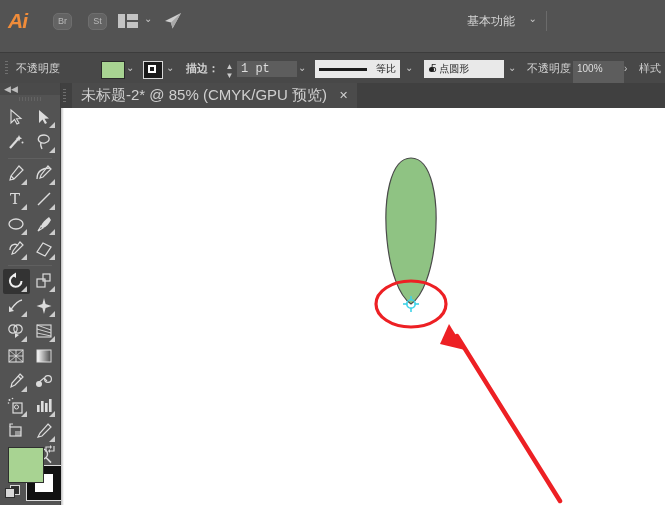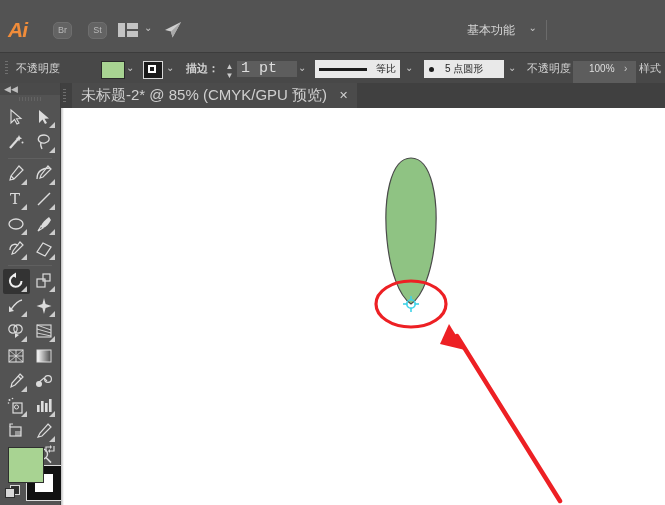--- a/index.html
+++ b/index.html
@@ -2,21 +2,21 @@
 <html><head>
 <meta charset="utf-8">
 <style>
   html,body{margin:0;padding:0;background:#535353;}
   body{width:665px;height:505px;overflow:hidden;
        font-family:"Liberation Sans","DejaVu Sans",sans-serif;
        -webkit-font-smoothing:none;}
   #app{position:relative;width:665px;height:505px;background:#535353;}
 
   
-  .appbar{position:absolute;left:0;top:16px;width:665px;height:28px;background:#535353;}
+  .appbar{position:absolute;left:0;top:7px;width:665px;height:28px;background:#535353;}
   .ai-logo{position:absolute;left:8px;top:2px;width:30px;height:24px;color:#F08C3A;
            font-size:21px;font-weight:bold;font-style:italic;line-height:24px;letter-spacing:-1px;}
   .sqbtn{position:absolute;top:6px;width:17px;height:15px;background:#636363;border:1px solid #6e6e6e;
          color:#b9b9b9;font-size:9px;text-align:center;line-height:15px;border-radius:5px;}
   .sqbtn.br{left:53px;}
   .sqbtn.st{left:88px;}
   .arrange{position:absolute;left:118px;top:7px;width:20px;height:14px;}
   .arrange .a1{position:absolute;left:0;top:0;width:7px;height:14px;background:#c3c3c3;}
   .arrange .a2{position:absolute;left:9px;top:0;width:11px;height:6px;background:#c3c3c3;}
   .arrange .a3{position:absolute;left:9px;top:8px;width:11px;height:6px;background:#c3c3c3;}
@@ -45,34 +45,34 @@
   .noselect{position:absolute;left:16px;top:0;height:31px;line-height:31px;color:#d2d2d2;font-size:11px;}
   .fillsw{position:absolute;left:101px;top:8px;width:22px;height:16px;background:#A8D392;border:1px solid #2a2a2a;}
   .chev-fill{left:126px;top:9px;}
   .strokesw{position:absolute;left:143px;top:8px;width:18px;height:16px;background:#1a1a1a;border:1px solid #d8d8d8;}
   .strokesw i{position:absolute;left:4px;top:3px;width:8px;height:8px;border:2px solid #ffffff;box-sizing:border-box;}
   .chev-stroke{left:166px;top:9px;}
   .lbl-stroke{position:absolute;left:186px;top:0;height:31px;line-height:31px;color:#d2d2d2;font-size:11px;
               border-bottom:1px dotted #9b9b9b;font-weight:bold;}
   .stepper{position:absolute;left:225px;top:9px;width:9px;height:14px;color:#c9c9c9;font-size:8px;text-align:center;}
   .swinput{position:absolute;left:237px;top:8px;width:56px;height:16px;background:#5d5d5d;color:#dedede;
-           font-size:15px;line-height:16px;padding-left:4px;font-family:"Liberation Mono","DejaVu Sans Mono",monospace;}
+           font-size:12px;line-height:16px;padding-left:4px;font-family:"Liberation Mono","DejaVu Sans Mono",monospace;}
   .chev-sw{left:298px;top:9px;}
   .profile{position:absolute;left:315px;top:7px;width:85px;height:18px;background:#e9e9e9;}
   .profile .pline{position:absolute;left:4px;top:8px;width:48px;height:3px;background:#1c1c1c;}
   .profile .ptxt{position:absolute;right:4px;top:2px;font-size:10px;color:#1e1e1e;line-height:14px;}
   .chev-profile{left:405px;top:9px;}
   .brushbox{position:absolute;left:424px;top:7px;width:80px;height:18px;background:#e9e9e9;}
   .brushbox .bdot{position:absolute;left:5px;top:7px;width:5px;height:5px;border-radius:50%;background:#1c1c1c;}
-  .brushbox .btxt{position:absolute;left:21px;top:2px;font-size:10px;color:#1e1e1e;line-height:14px;}
+  .brushbox .btxt{position:absolute;left:7px;top:2px;font-size:10px;color:#1e1e1e;line-height:14px;}
   .chev-brush{left:508px;top:9px;}
   .lbl-op{position:absolute;left:527px;top:0;height:31px;line-height:31px;color:#d2d2d2;font-size:11px;
           border-bottom:1px dotted #9b9b9b;}
   .opinput{position:absolute;left:573px;top:8px;width:47px;height:32px;background:#5d5d5d;color:#dedede;
-           font-size:10px;line-height:16px;padding-left:16px;}
+           font-size:10px;line-height:16px;padding-left:4px;}
   .oparrow{position:absolute;left:624px;top:8px;color:#c9c9c9;font-size:10px;line-height:16px;}
   .lbl-style{position:absolute;left:639px;top:0;height:31px;line-height:31px;color:#d2d2d2;font-size:11px;}
 
   
   .tabbar{position:absolute;left:60px;top:83px;width:605px;height:25px;background:#404040;}
   .tabbar .tbgrip{position:absolute;left:3px;top:6px;width:3px;height:13px;
         background:repeating-linear-gradient(to bottom,#6f6f6f 0 1px,transparent 1px 3px);}
   .doctab{position:absolute;left:12px;top:0;height:25px;background:#4b4b4b;padding:0 9px;
           display:flex;align-items:center;}
   .doctab .ttl{color:#cfcfcf;font-size:15px;white-space:nowrap;}

